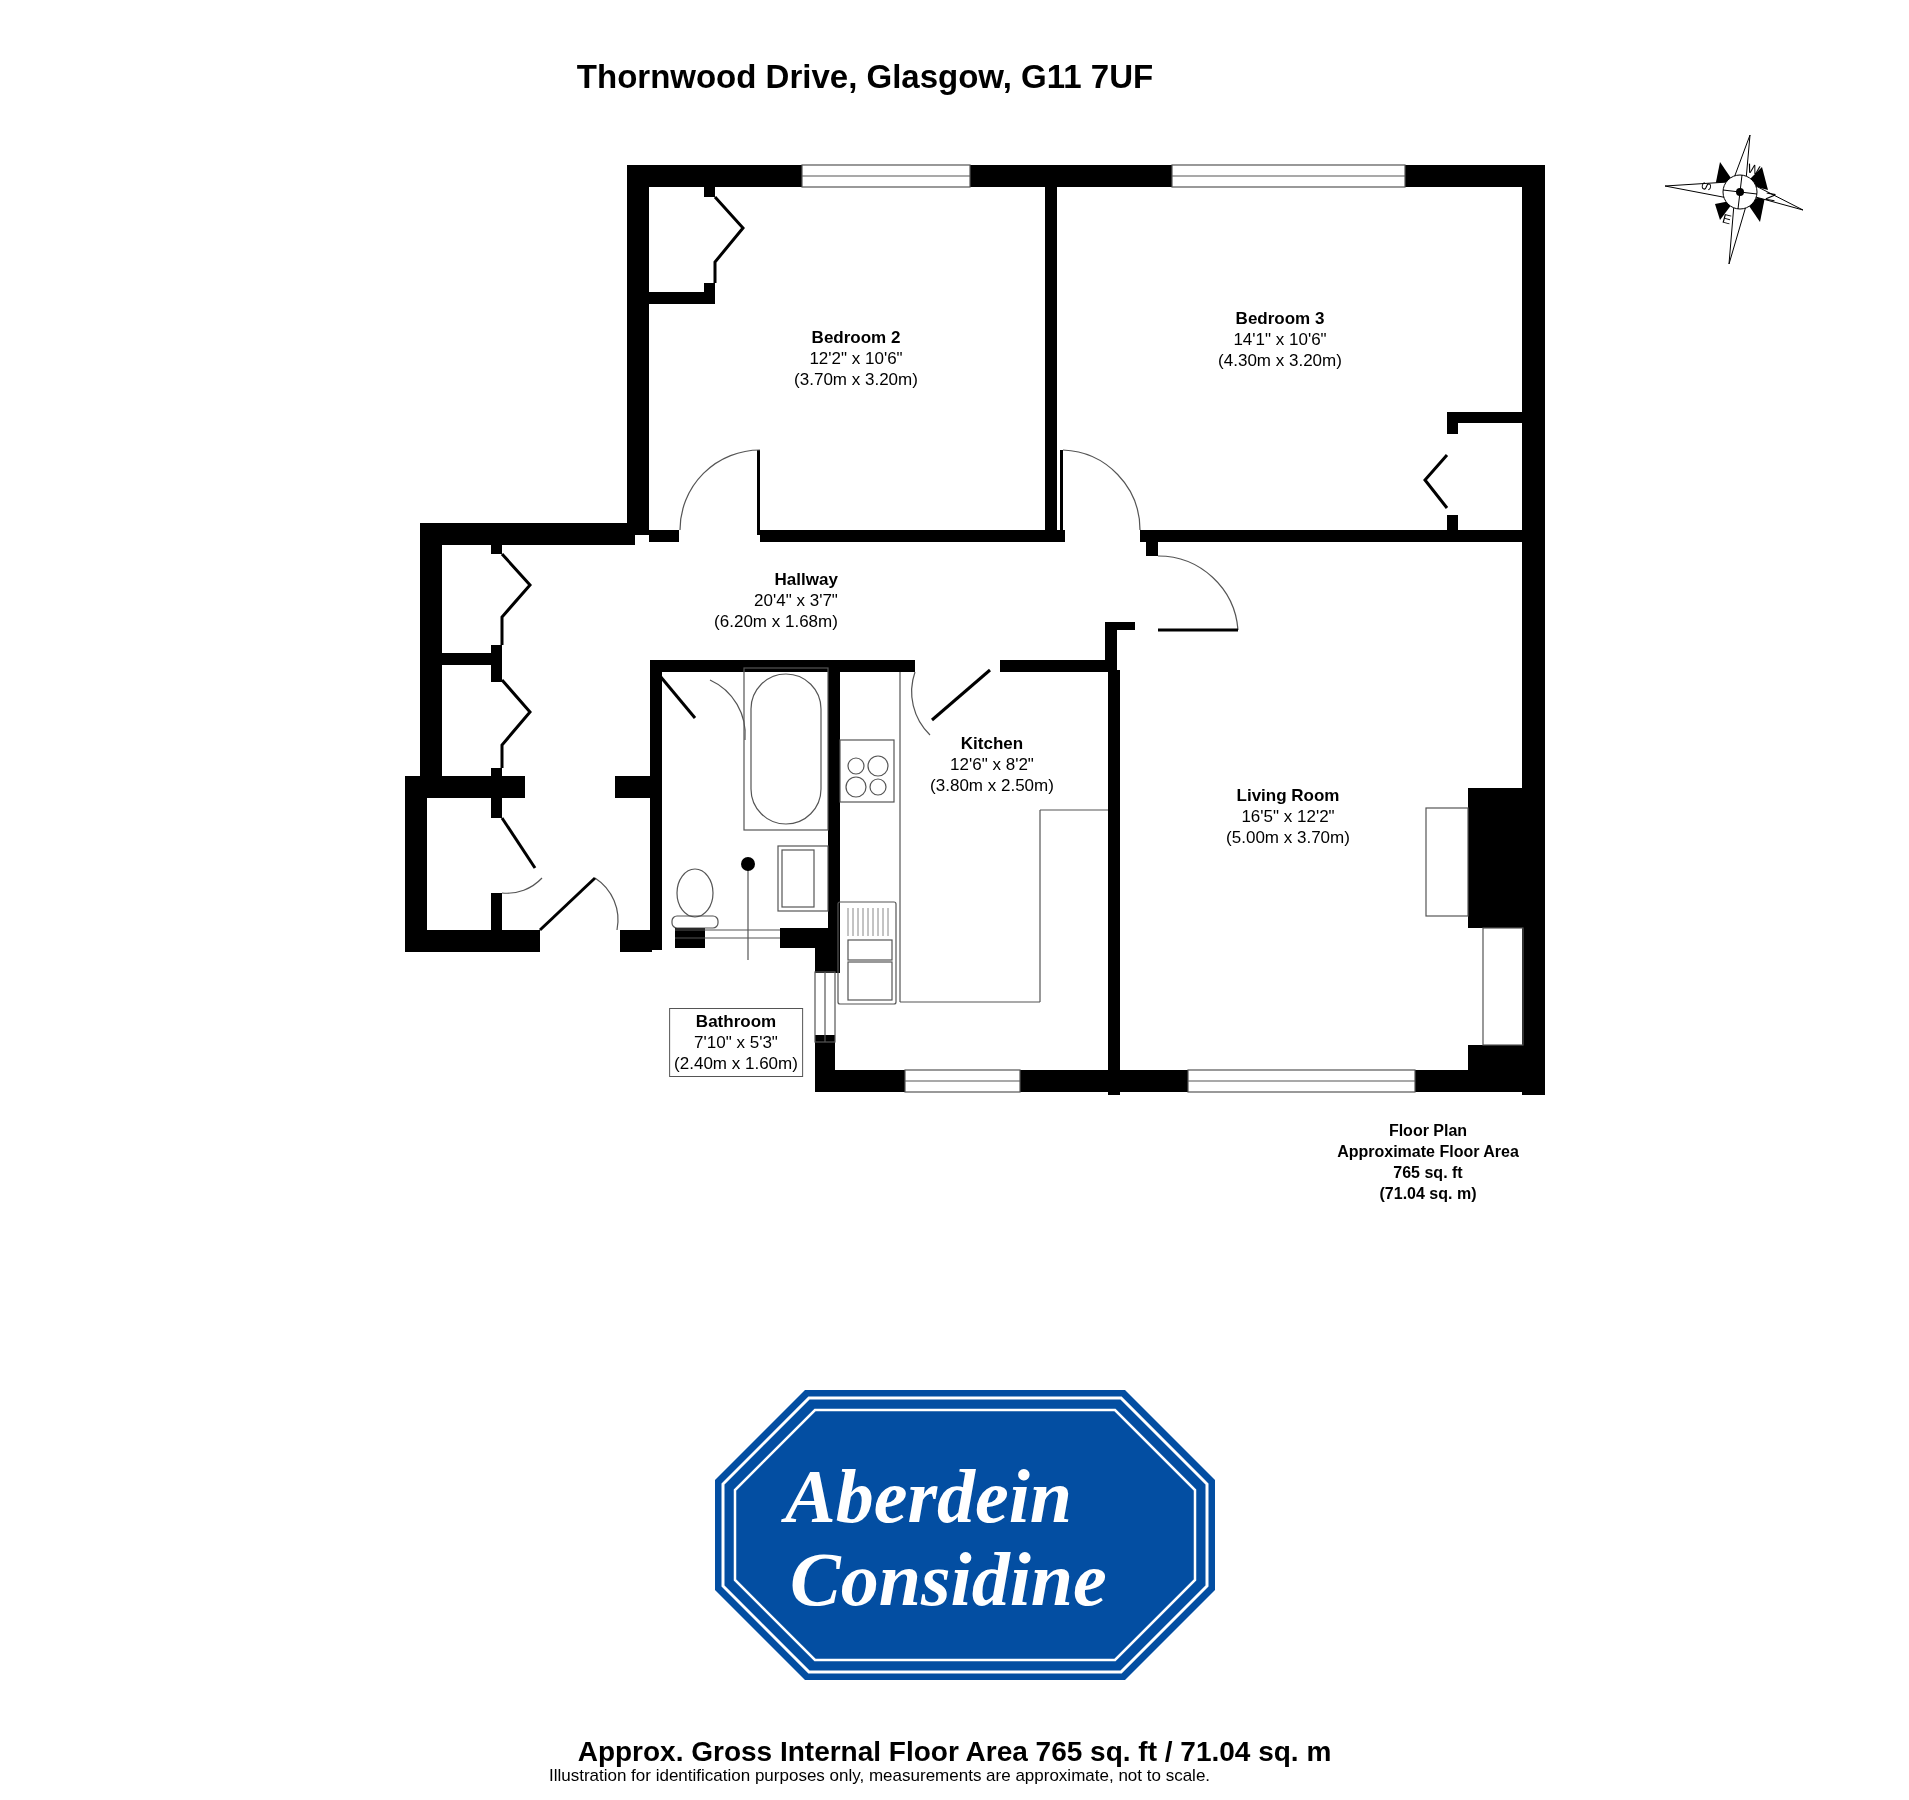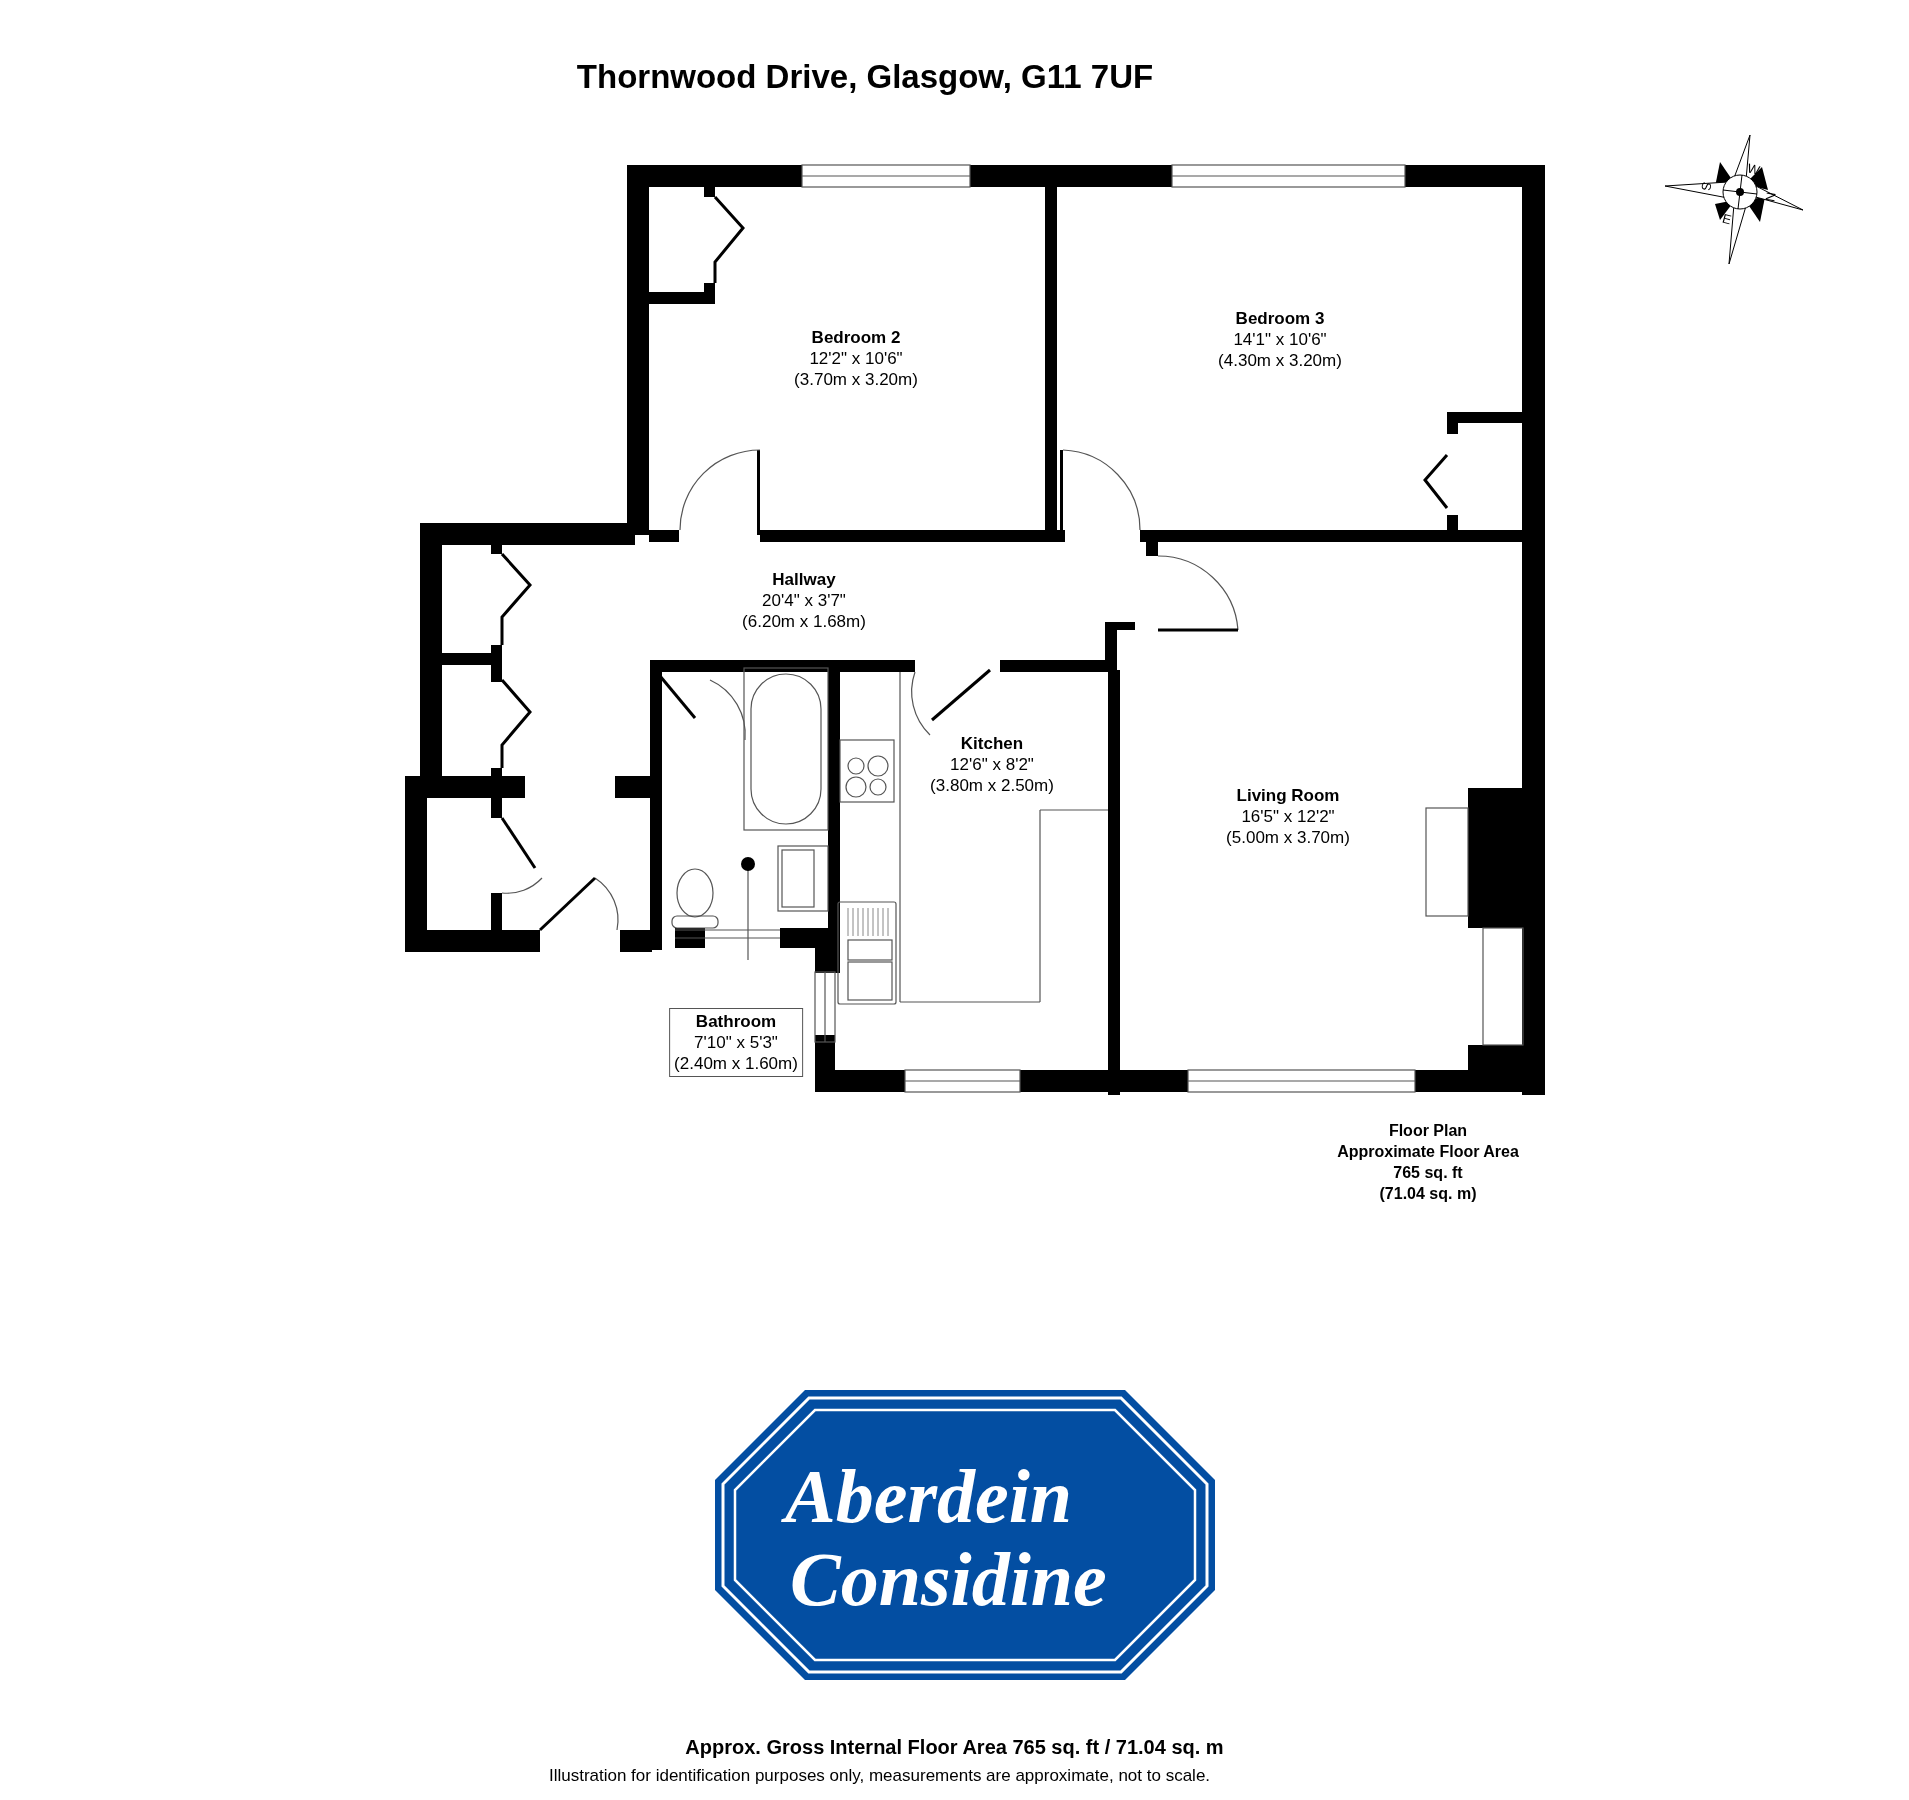--- a/index.html
+++ b/index.html
@@ -4,21 +4,21 @@
 <style>
   html, body { margin:0; padding:0; background:#ffffff; }
   body { width:1909px; height:1800px; position:relative; overflow:hidden; font-family:"Liberation Sans", sans-serif; color:#000; }
   .title { position:absolute; left:0; width:1730px; top:58px; text-align:center; font-weight:bold; font-size:33px; }
   .plan { position:absolute; left:0; top:0; }
   .room-label { position:absolute; text-align:center; font-size:17px; line-height:21px; transform:translateX(-50%); white-space:nowrap; }
   .room-label .name { font-weight:bold; display:block; }
   .room-label span { display:block; }
   .bath-box { border:1.5px solid #555; background:#fff; padding:2px 4px; }
   .area-note { position:absolute; left:1428px; top:1120px; transform:translateX(-50%); text-align:center; font-weight:bold; font-size:16px; line-height:21px; }
-  .footer-main { position:absolute; left:0; width:1909px; top:1736px; text-align:center; font-weight:bold; font-size:20px; }
+  .footer-main { position:absolute; left:0; width:1909px; top:1736px; text-align:center; font-weight:bold; font-size:28px; }
   .footer-sub { position:absolute; left:0; width:1759px; top:1766px; text-align:center; font-size:17px; }
   .logo { position:absolute; left:715px; top:1390px; width:500px; height:290px; }
   .compass { position:absolute; left:1660px; top:120px; }
 </style>
 </head>
 <body>
 
 <div class="title">Thornwood Drive, Glasgow, G11 7UF</div>
 
 <svg class="compass" width="160" height="150" viewBox="0 0 160 150">
@@ -186,21 +186,21 @@
 <div class="room-label" style="left:856px; top:327px;">
   <span class="name">Bedroom 2</span>
   <span>12'2" x 10'6"</span>
   <span>(3.70m x 3.20m)</span>
 </div>
 <div class="room-label" style="left:1280px; top:308px;">
   <span class="name">Bedroom 3</span>
   <span>14'1" x 10'6"</span>
   <span>(4.30m x 3.20m)</span>
 </div>
-<div class="room-label" style="left:804px; top:569px;">
+<div class="room-label" style="left:776px; top:569px;text-align:right;">
   <span class="name">Hallway</span>
   <span>20'4" x 3'7"</span>
   <span>(6.20m x 1.68m)</span>
 </div>
 <div class="room-label" style="left:992px; top:733px;">
   <span class="name">Kitchen</span>
   <span>12'6" x 8'2"</span>
   <span>(3.80m x 2.50m)</span>
 </div>
 <div class="room-label" style="left:1288px; top:785px;">

